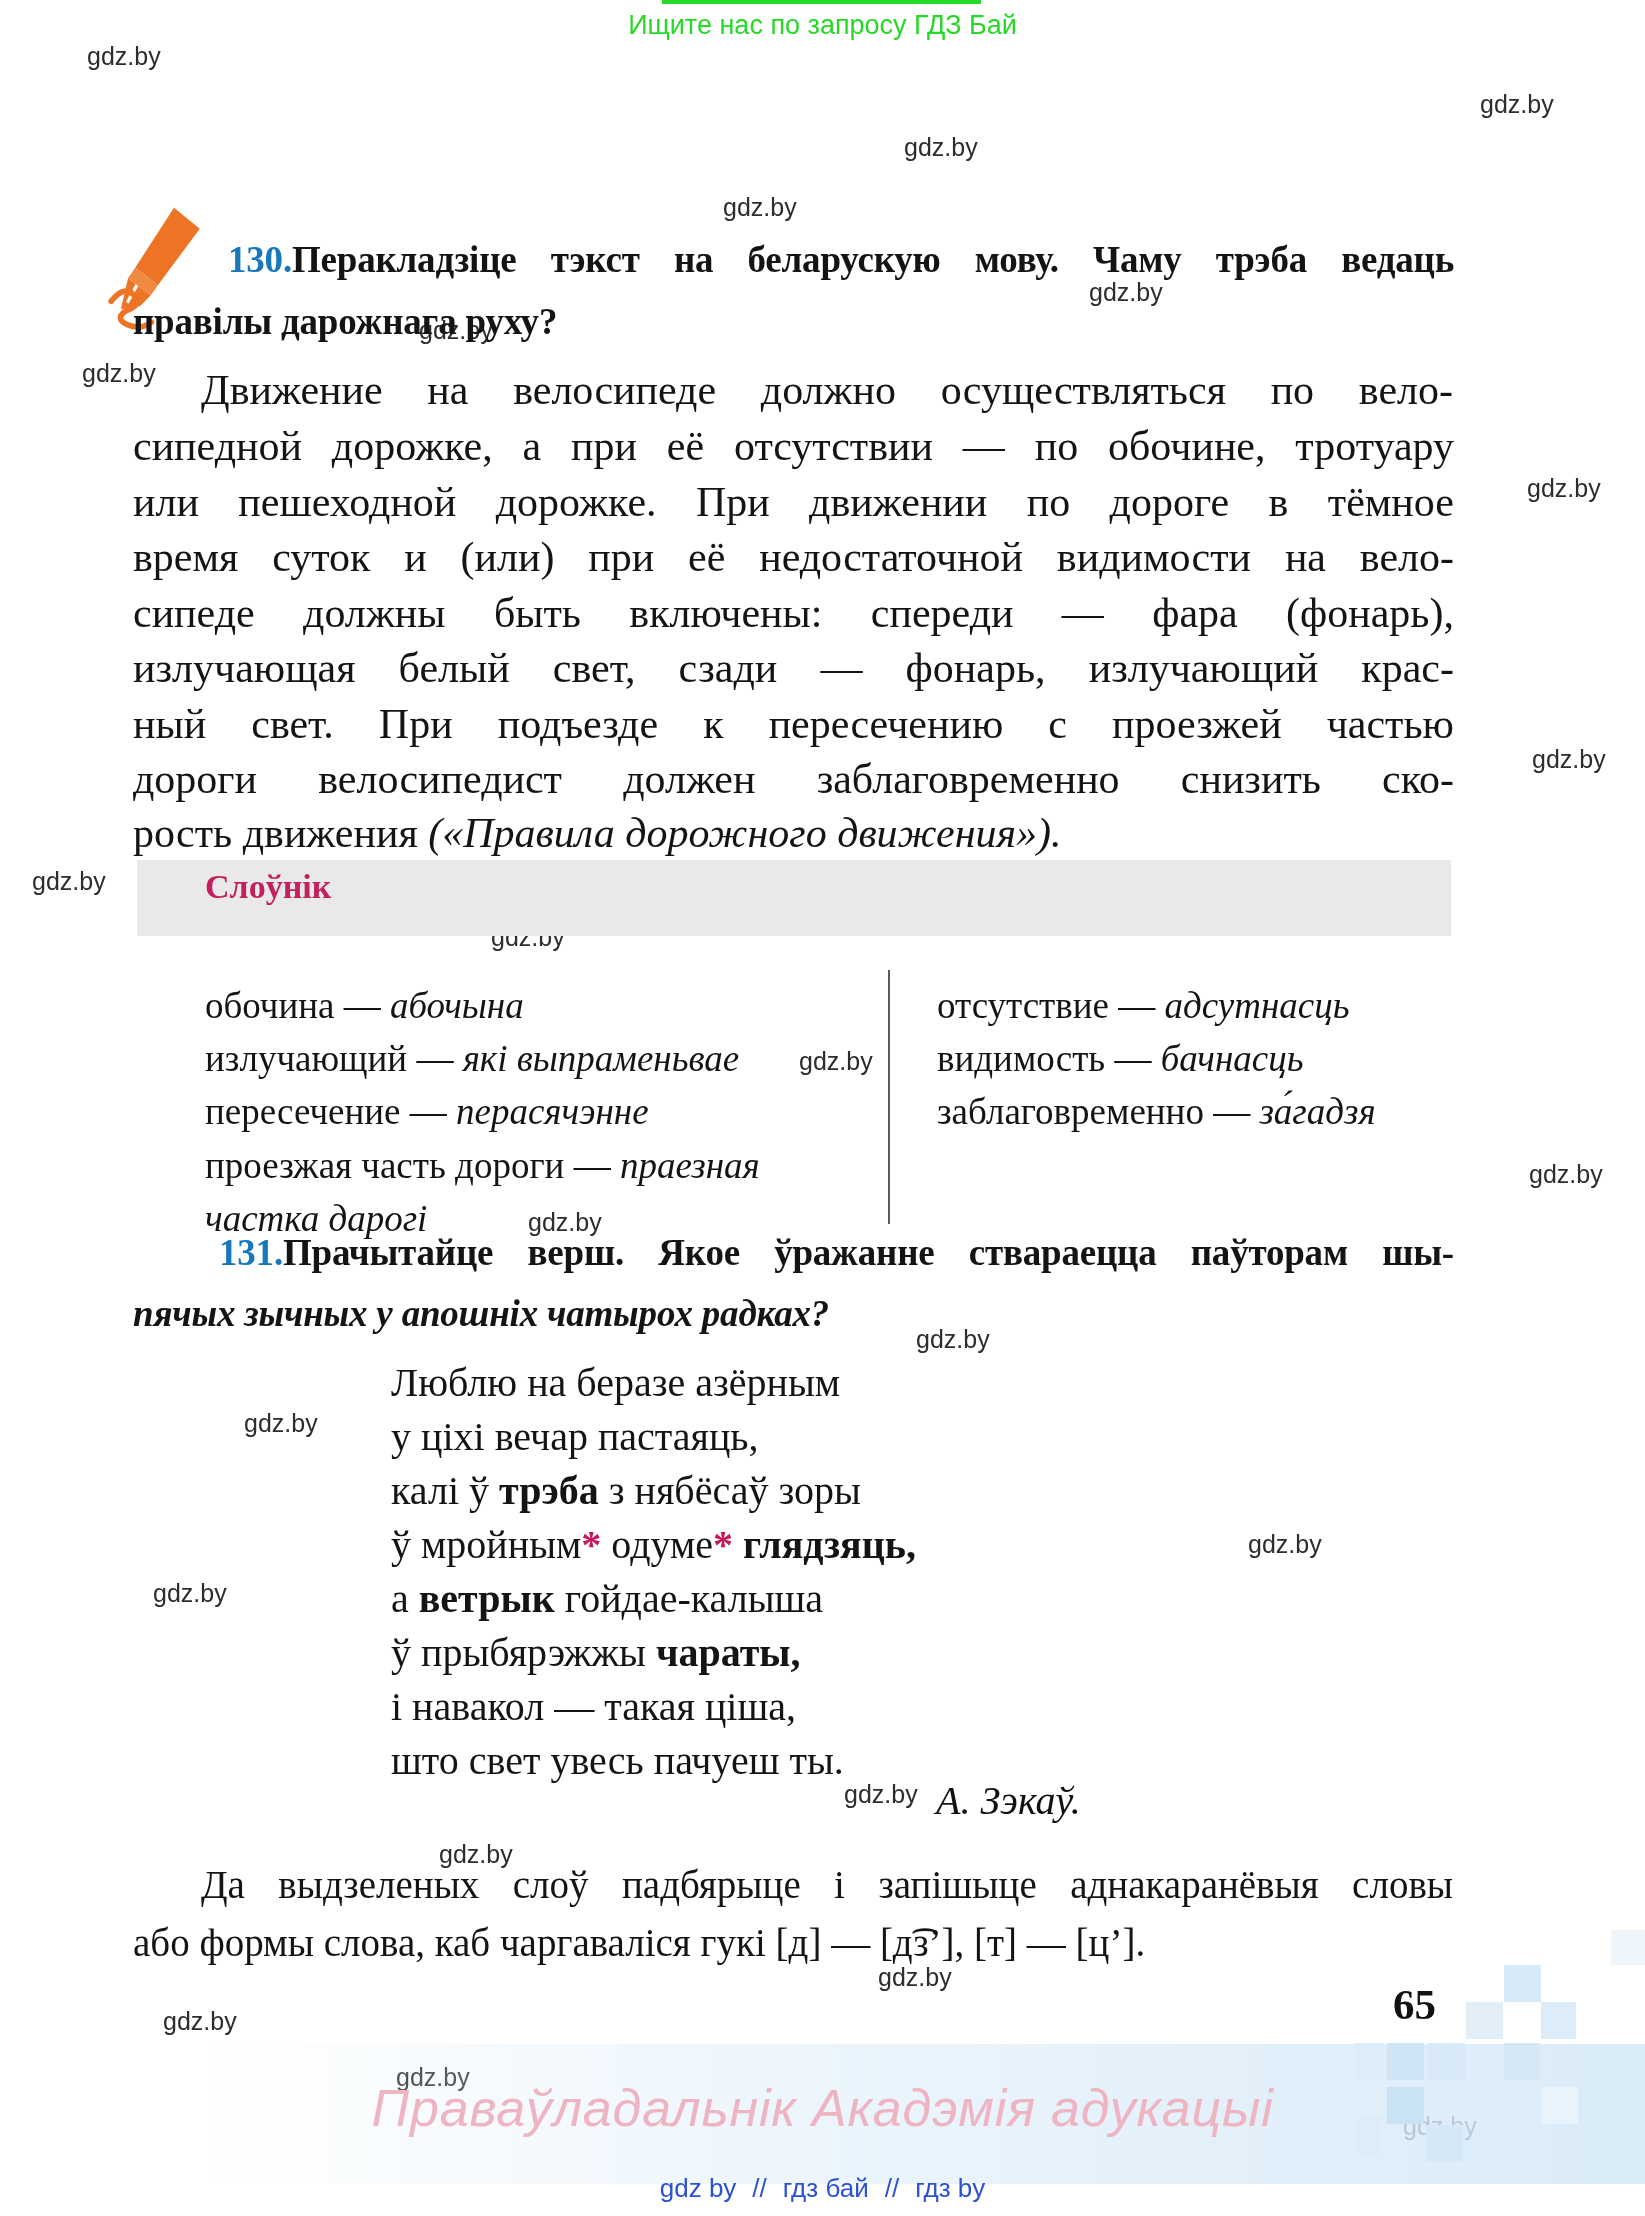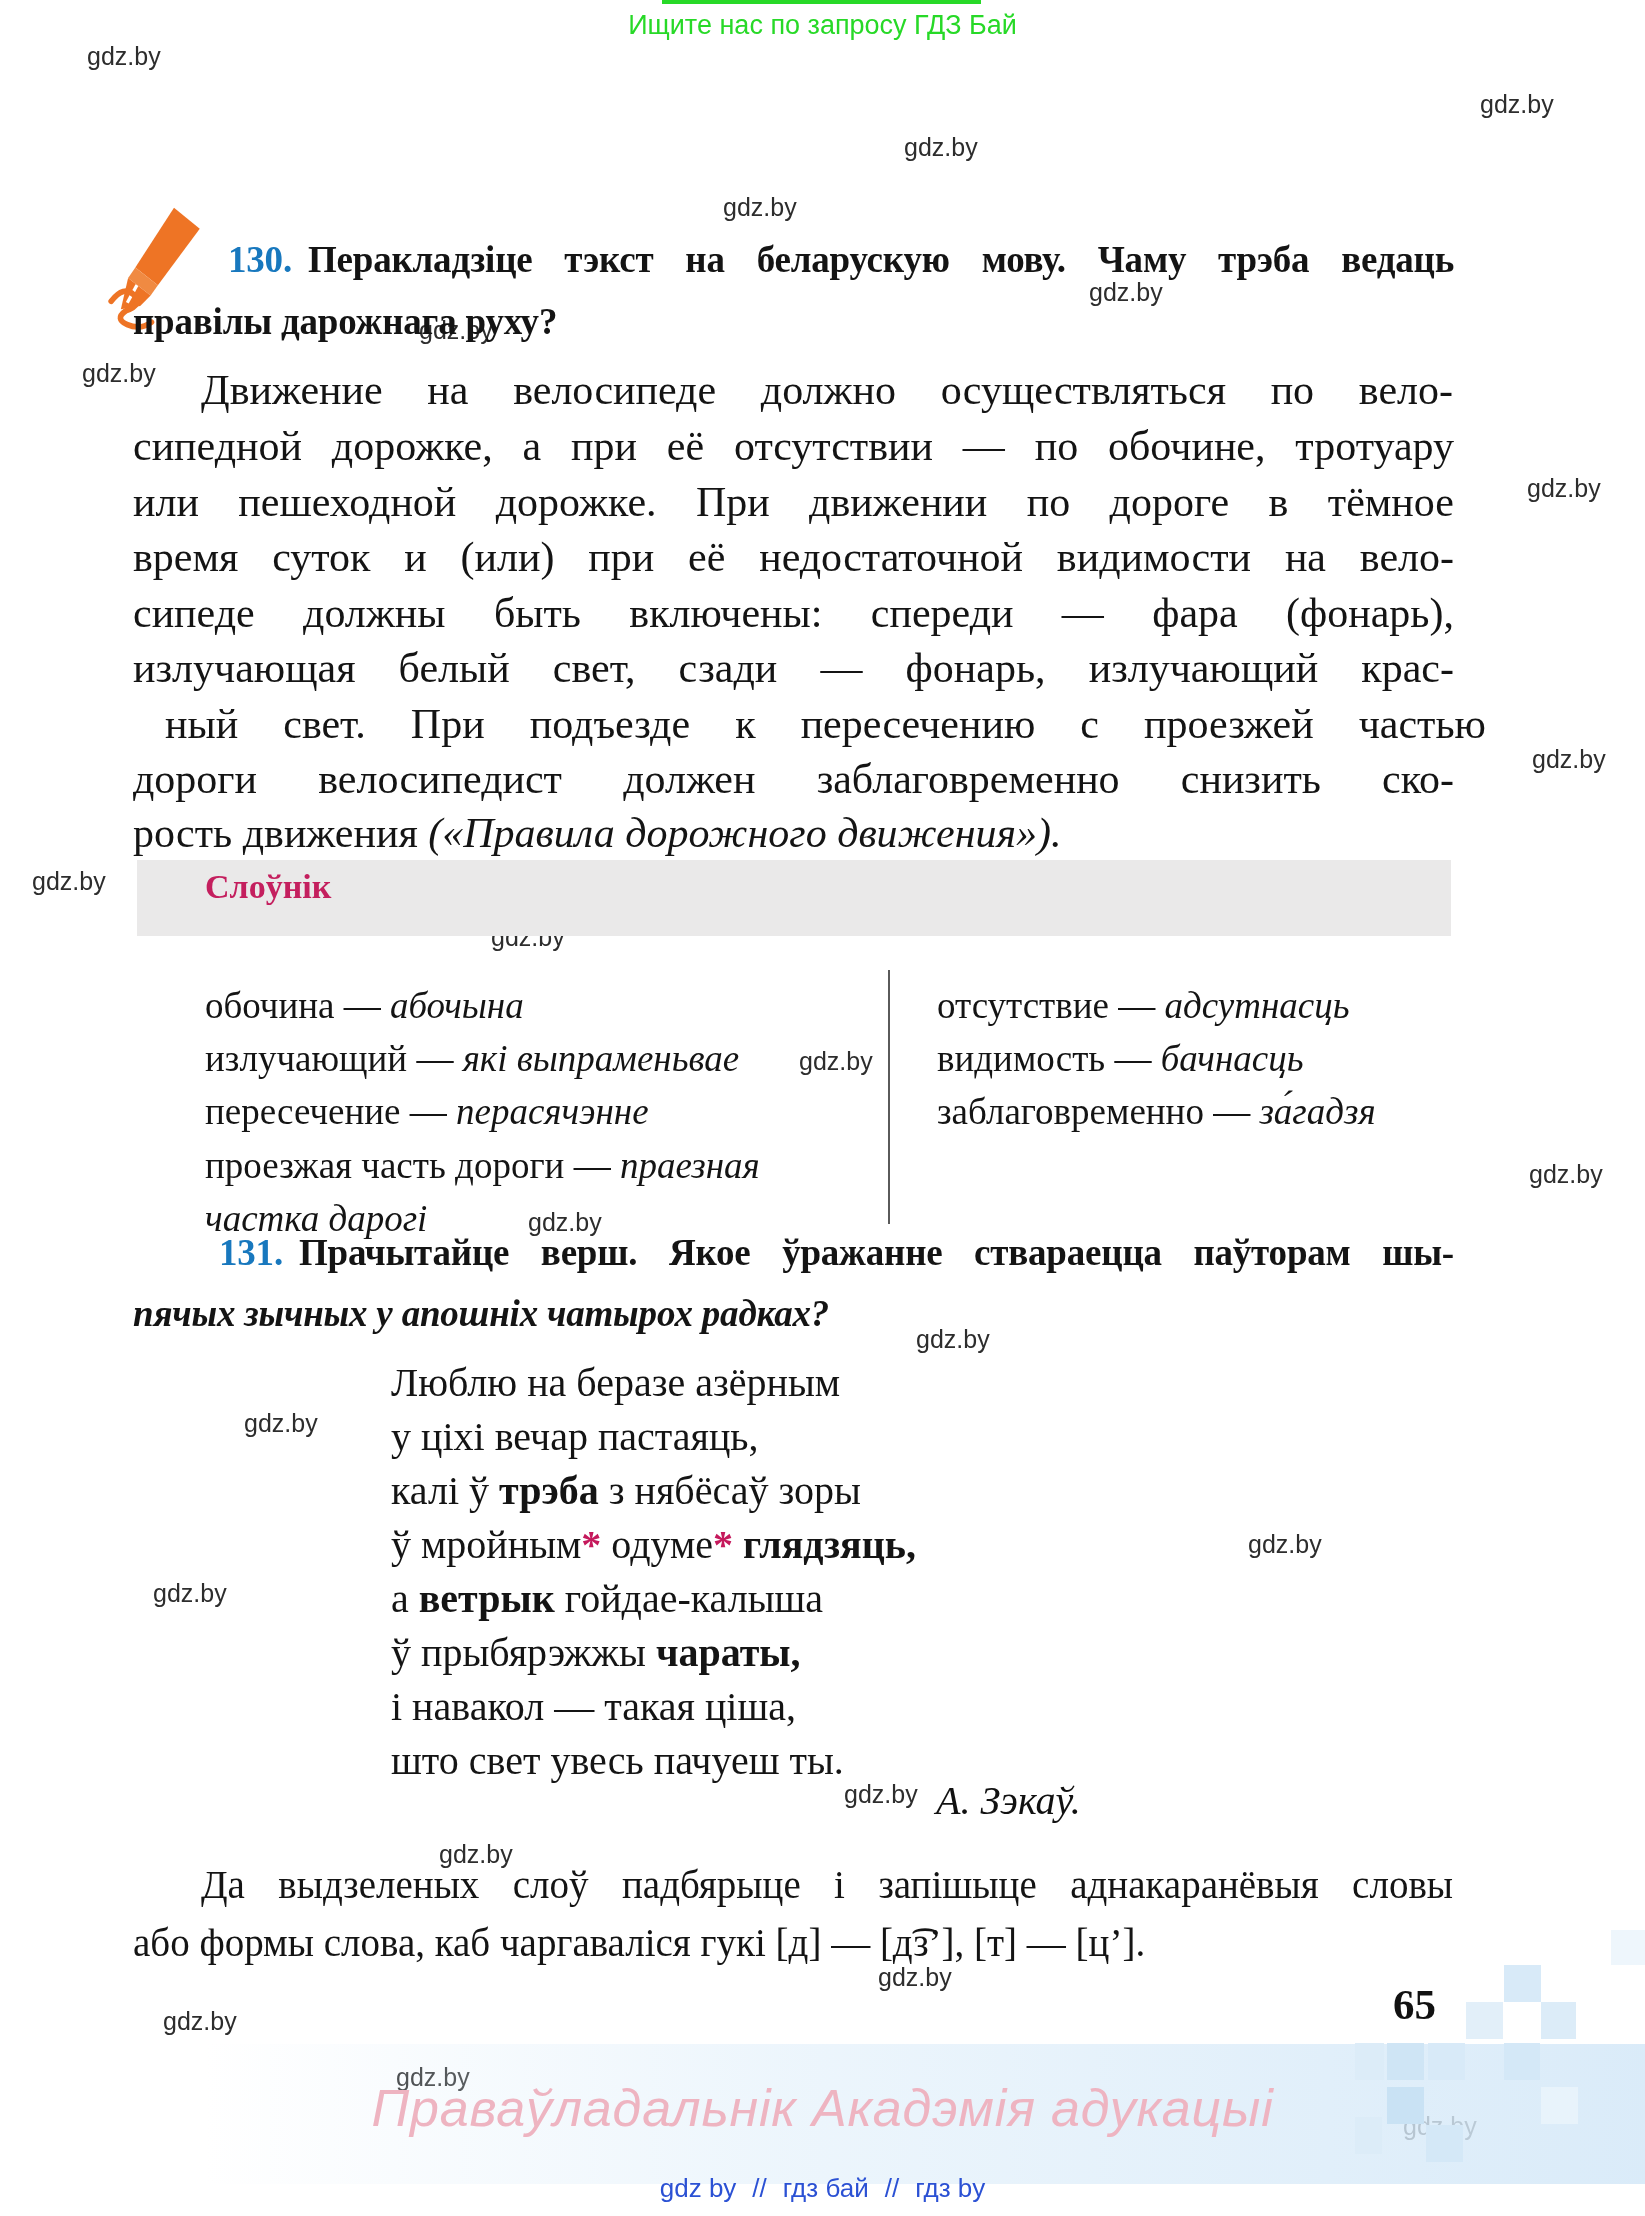--- a/index.html
+++ b/index.html
@@ -10,21 +10,21 @@
   
   .green-bar{position:absolute;left:662px;top:0;width:319px;height:4px;background:#27d927;}
   .green-banner{position:absolute;left:0;top:9.7px;width:1645px;text-align:center;
         font:400 27px "Liberation Sans",sans-serif;color:#27d927;}
   
   .jline{position:absolute;text-align:justify;text-align-last:justify;color:#141414;}
   .lline{position:absolute;text-align:left;color:#141414;}
   .body-fs{font-size:42px;}
   .task-fs{font-size:39px;}
   .instr{font-weight:700;font-size:37px;letter-spacing:-0.2px;}
-  .exnum{color:#1878be;font-weight:700;margin-right:16px;}
+  .exnum{color:#1878be;font-weight:700;}
   .it{font-style:italic;}
   .b{font-weight:700;}
   .star{color:#c5195c;font-weight:700;}
   
   .dictbar{position:absolute;left:137px;top:860px;width:1314px;height:76px;background:#eae9e9;}
   .dicttitle{position:absolute;left:205px;top:868px;font-weight:700;font-size:34px;color:#c41f5e;}
   .dictrow{position:absolute;font-size:37px;color:#141414;white-space:nowrap;}
   .dash{white-space:pre;}
   .divider{position:absolute;left:888px;top:970px;width:2.4px;height:254px;background:#5a5a5a;}
   
@@ -88,21 +88,21 @@
     <span class="exnum">130.</span><span>Перакладзіце тэкст на беларускую мову. Чаму трэба ведаць</span>
   </div>
   <div class="lline instr" style="left:133px;top:300px;">правілы дарожнага руху?</div>
 
   <div class="jline body-fs" style="left:201px;top:366px;width:1252px;">Движение на велосипеде должно осуществляться по вело-</div>
   <div class="jline body-fs" style="left:133px;top:422px;width:1321px;">сипедной дорожке, а при её отсутствии — по обочине, тротуару</div>
   <div class="jline body-fs" style="left:133px;top:478px;width:1321px;">или пешеходной дорожке. При движении по дороге в тёмное</div>
   <div class="jline body-fs" style="left:133px;top:533px;width:1321px;">время суток и (или) при её недостаточной видимости на вело-</div>
   <div class="jline body-fs" style="left:133px;top:589px;width:1321px;">сипеде должны быть включены: спереди — фара (фонарь),</div>
   <div class="jline body-fs" style="left:133px;top:644px;width:1321px;">излучающая белый свет, сзади — фонарь, излучающий крас-</div>
-  <div class="jline body-fs" style="left:133px;top:700px;width:1321px;margin-left:32px;">ный свет. При подъезде к пересечению с проезжей частью</div>
+  <div class="jline body-fs" style="left:133px;top:700px;width:1321px;">ный свет. При подъезде к пересечению с проезжей частью</div>
   <div class="jline body-fs" style="left:133px;top:755px;width:1321px;">дороги велосипедист должен заблаговременно снизить ско-</div>
   <div class="lline body-fs" style="left:133px;top:809px;">
     <span>рость движения </span><span class="it">(«Правила дорожного движения»).</span>
   </div>
 
   <div class="dictbar"></div>
   <div class="dicttitle">Слоўнік</div>
   <div class="divider"></div>
 
   <div class="dictrow" style="left:205px;top:984px;">

